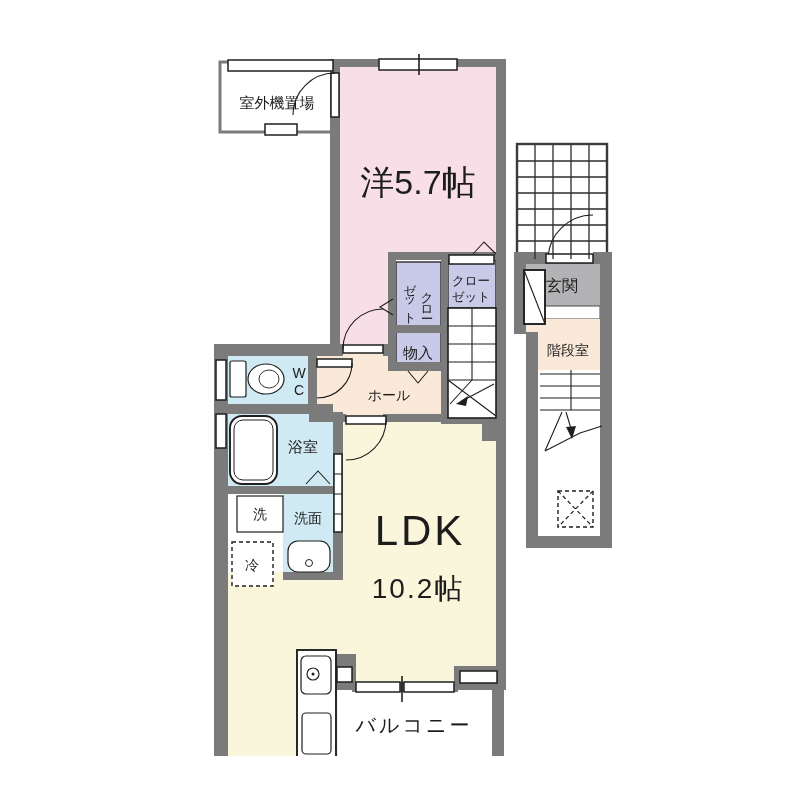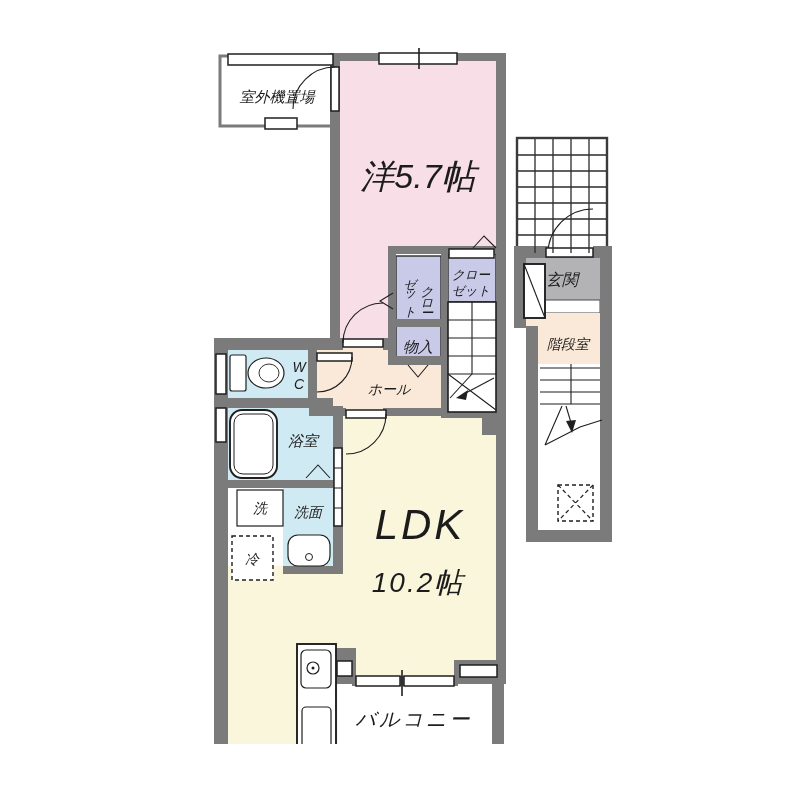--- a/index.html
+++ b/index.html
@@ -1,16 +1,16 @@
 <!DOCTYPE html>
 <html style="--c-wall: #7b7b7b; --c-line: #1f1f1f; --c-western_room: #f8dfe7; --c-ldk: #faf6dc; --c-hall: #fae9d8; --c-wet_room: #d0eaf3; --c-closet: #c8cae8; --c-entrance: #b3b3b6;"><head>
 <meta charset="utf-8">
 <style>
   html,body{margin:0;padding:0;background:#ffffff;}
-  .page{width:800px;height:728px;margin:8px auto;background:#fff;position:relative;font-style:italic;}
+  .page{width:800px;height:728px;margin:14px auto;background:#fff;position:relative;}
   svg{display:block;}
   .wall{fill:var(--c-wall,#7b7b7b);}
   .thinwall{fill:#fff;stroke:var(--c-wall,#7b7b7b);stroke-width:3;}
   .win{fill:#ffffff;stroke:var(--c-line,#1f1f1f);stroke-width:1.5;}
   .rail{fill:#ffffff;}
   .ln{fill:none;stroke:var(--c-line,#1f1f1f);stroke-width:1.6;}
   .lnthin{fill:none;stroke:var(--c-line,#1f1f1f);stroke-width:1.1;}
   .fx{fill:#ffffff;stroke:var(--c-line,#1f1f1f);stroke-width:1.9;}
   .fxthin{fill:#ffffff;stroke:var(--c-line,#1f1f1f);stroke-width:1.2;}
   .dashed{fill:#ffffff;stroke:var(--c-line,#1f1f1f);stroke-width:1.4;stroke-dasharray:4 3;}

